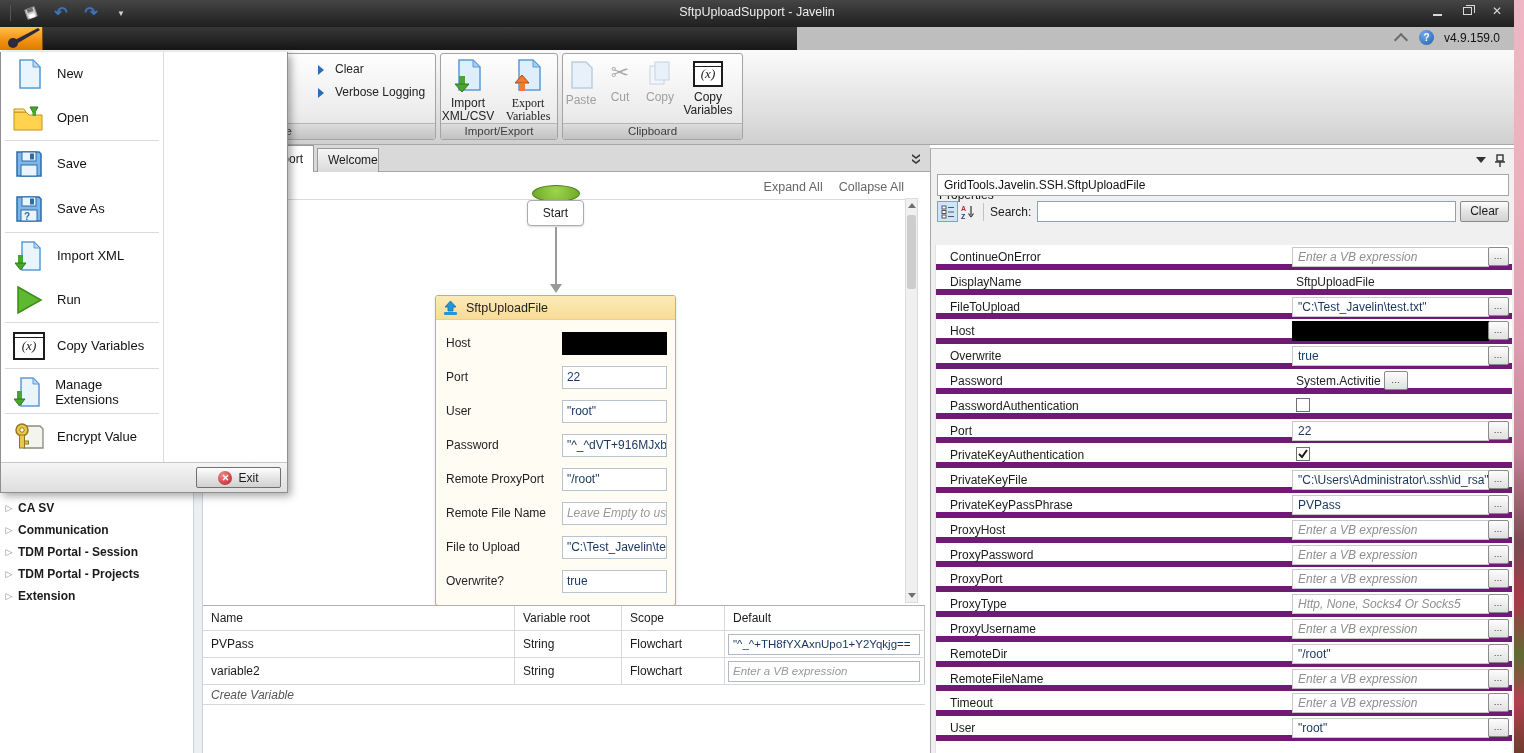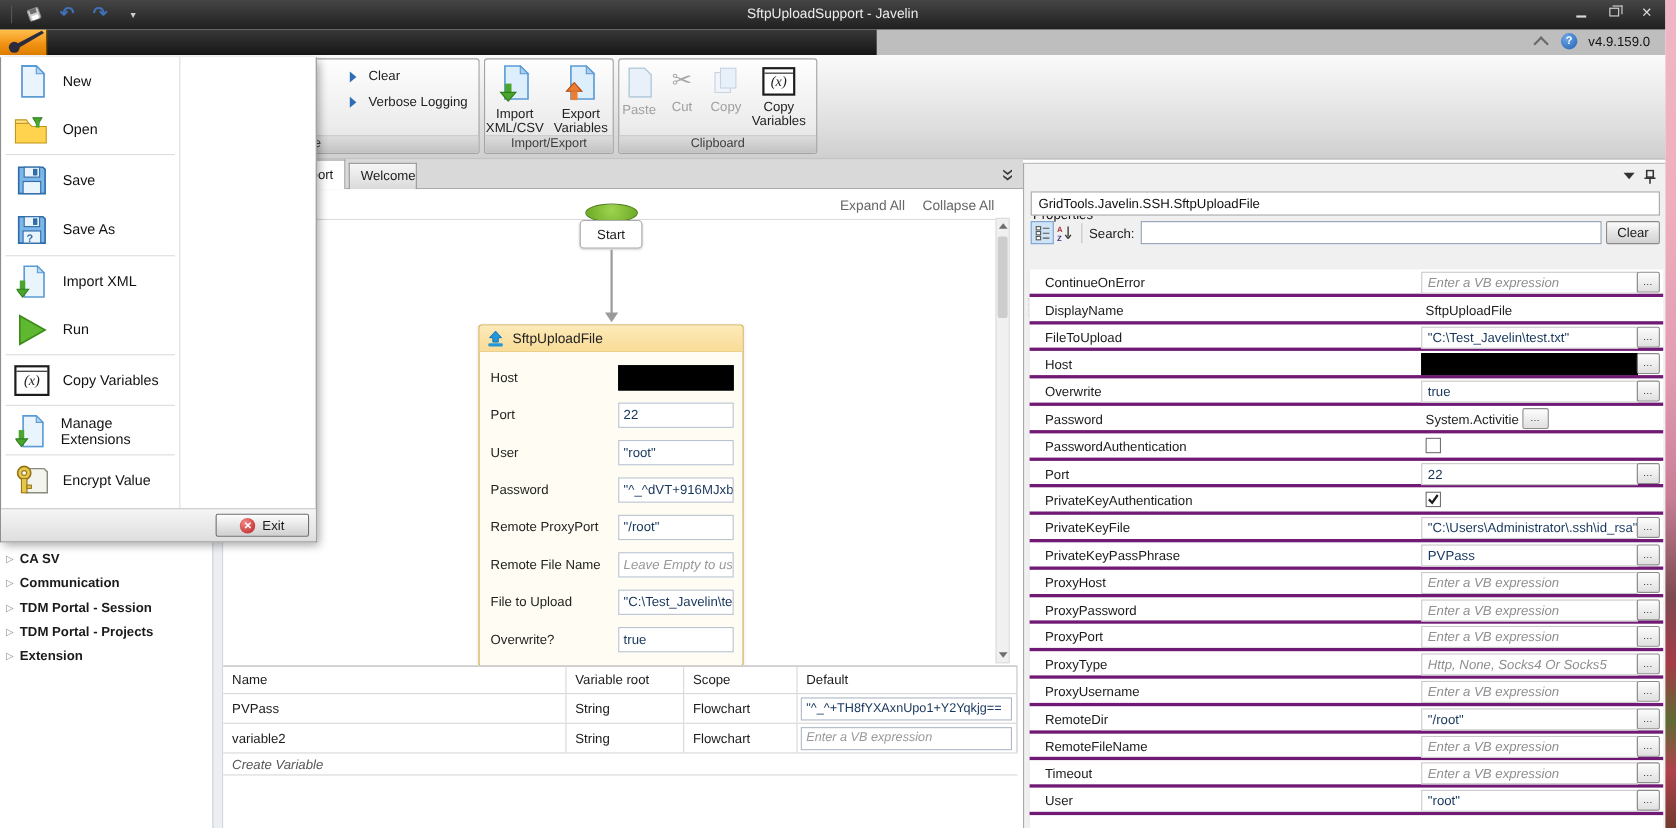--- a/index.html
+++ b/index.html
@@ -126,21 +126,21 @@
   .tool-sep { width:1px; height:18px; background:#c2c2c2; margin:0 6px 0 4px; }
   .search-label { font-size:12px; margin-right:6px; }
   .search-input { flex:1; height:21px; background:#fff; border:1px solid #8fa0b4; }
   .clear-btn { width:49px; height:21px; margin-left:4px; border:1px solid #8a8a8a; border-radius:2px;
     background:linear-gradient(#fdfdfd,#e4e4e4 50%,#d2d2d2); font-size:12px; text-align:center; line-height:19px; }
   .misc-row { position:absolute; left:4px; top:78px; right:3px; height:17px; border:1px dashed #666; display:flex; align-items:center; background:#f0f0f0;margin-top:44px; }
   .collapse-box { width:9px; height:9px; border:1px solid #666; background:#fff; margin-left:4px; position:relative; }
   .collapse-box::before { content:""; position:absolute; left:1px; right:1px; top:3px; height:1px; background:#333; }
   .misc-label { font-weight:bold; font-size:12px; margin-left:9px; }
   .prop-rows { position:absolute; left:4px; top:96px; right:2px; bottom:0; background:#fff; border-left:1px solid #e2e2e2; }
-  .prow { position:relative; height:24.8px; border-bottom:3px solid #701a75;padding-left:12px; }
+  .prow { position:relative; height:24.8px; border-bottom:6px solid #701a75;padding-left:12px; }
   .prow-name { position:absolute; left:14px; top:5px; font-size:12px; color:#1a1a1a; }
   .pvalbox { position:absolute; left:356px; top:2px; width:197px; height:20px; border:1px solid #c9c9c9; background:#fff;
     font-size:12px; line-height:18px; padding:0 5px; color:#17365d; overflow:hidden; white-space:nowrap; }
   .pvalbox.placeholder { color:#8f8f8f; font-style:italic; }
   .pvalbox.redacted { background:#000; border-color:#000; }
   .pplain { position:absolute; left:360px; top:5px; font-size:12px; color:#222; }
   .pcheck { position:absolute; left:360px; top:4px; width:14px; height:14px; border:1px solid #707070; background:#fff; }
   .pbtn { position:absolute; right:3px; top:2px; width:21px; height:19px; border:1px solid #8a8a8a; border-radius:2px;
     background:linear-gradient(#fdfdfd,#e0e0e0); font-size:9px; text-align:center; line-height:16px; color:#333; letter-spacing:1px; }
   .pbtn.inline { right:auto; left:448px; width:24px; }
@@ -245,21 +245,21 @@
         <svg width="30" height="34" viewBox="0 0 30 34">
           <path d="M6 1 H20 L27 8 V31 H6 Z" fill="#ddeefc" stroke="#5b9bd5" stroke-width="1.5"></path>
           <path d="M20 1 L20 8 L27 8 Z" fill="#aacdee" stroke="#5b9bd5"></path>
           <g>
               <rect x="6" y="17" width="6" height="8" fill="#49a52e"></rect>
               <path d="M2 25 L16 25 L9 33 Z" fill="#49a52e" stroke="#2e7d1a"></path>
             </g>
         </svg>
         <div class="ritem-label"><span>Import</span><br><span>XML/CSV</span></div>
       </div>
-      <div class="bigbtn" style="left:55px; top:5px; width:64px;">
+      <div class="bigbtn" style="left:55px; top:5px; width:64px;font-family:Liberation Serif, serif;">
         <svg width="30" height="34" viewBox="0 0 30 34">
           <path d="M6 1 H20 L27 8 V31 H6 Z" fill="#ddeefc" stroke="#5b9bd5" stroke-width="1.5"></path>
           <path d="M20 1 L20 8 L27 8 Z" fill="#aacdee" stroke="#5b9bd5"></path>
           <g>
               <path d="M2 24 L16 24 L9 16 Z" fill="#ed7d31" stroke="#b54708"></path>
               <rect x="6" y="24" width="6" height="8" fill="#ed7d31"></rect>
             </g>
         </svg>
         <div class="ritem-label"><span>Export</span><br><span>Variables</span></div>
       </div>

